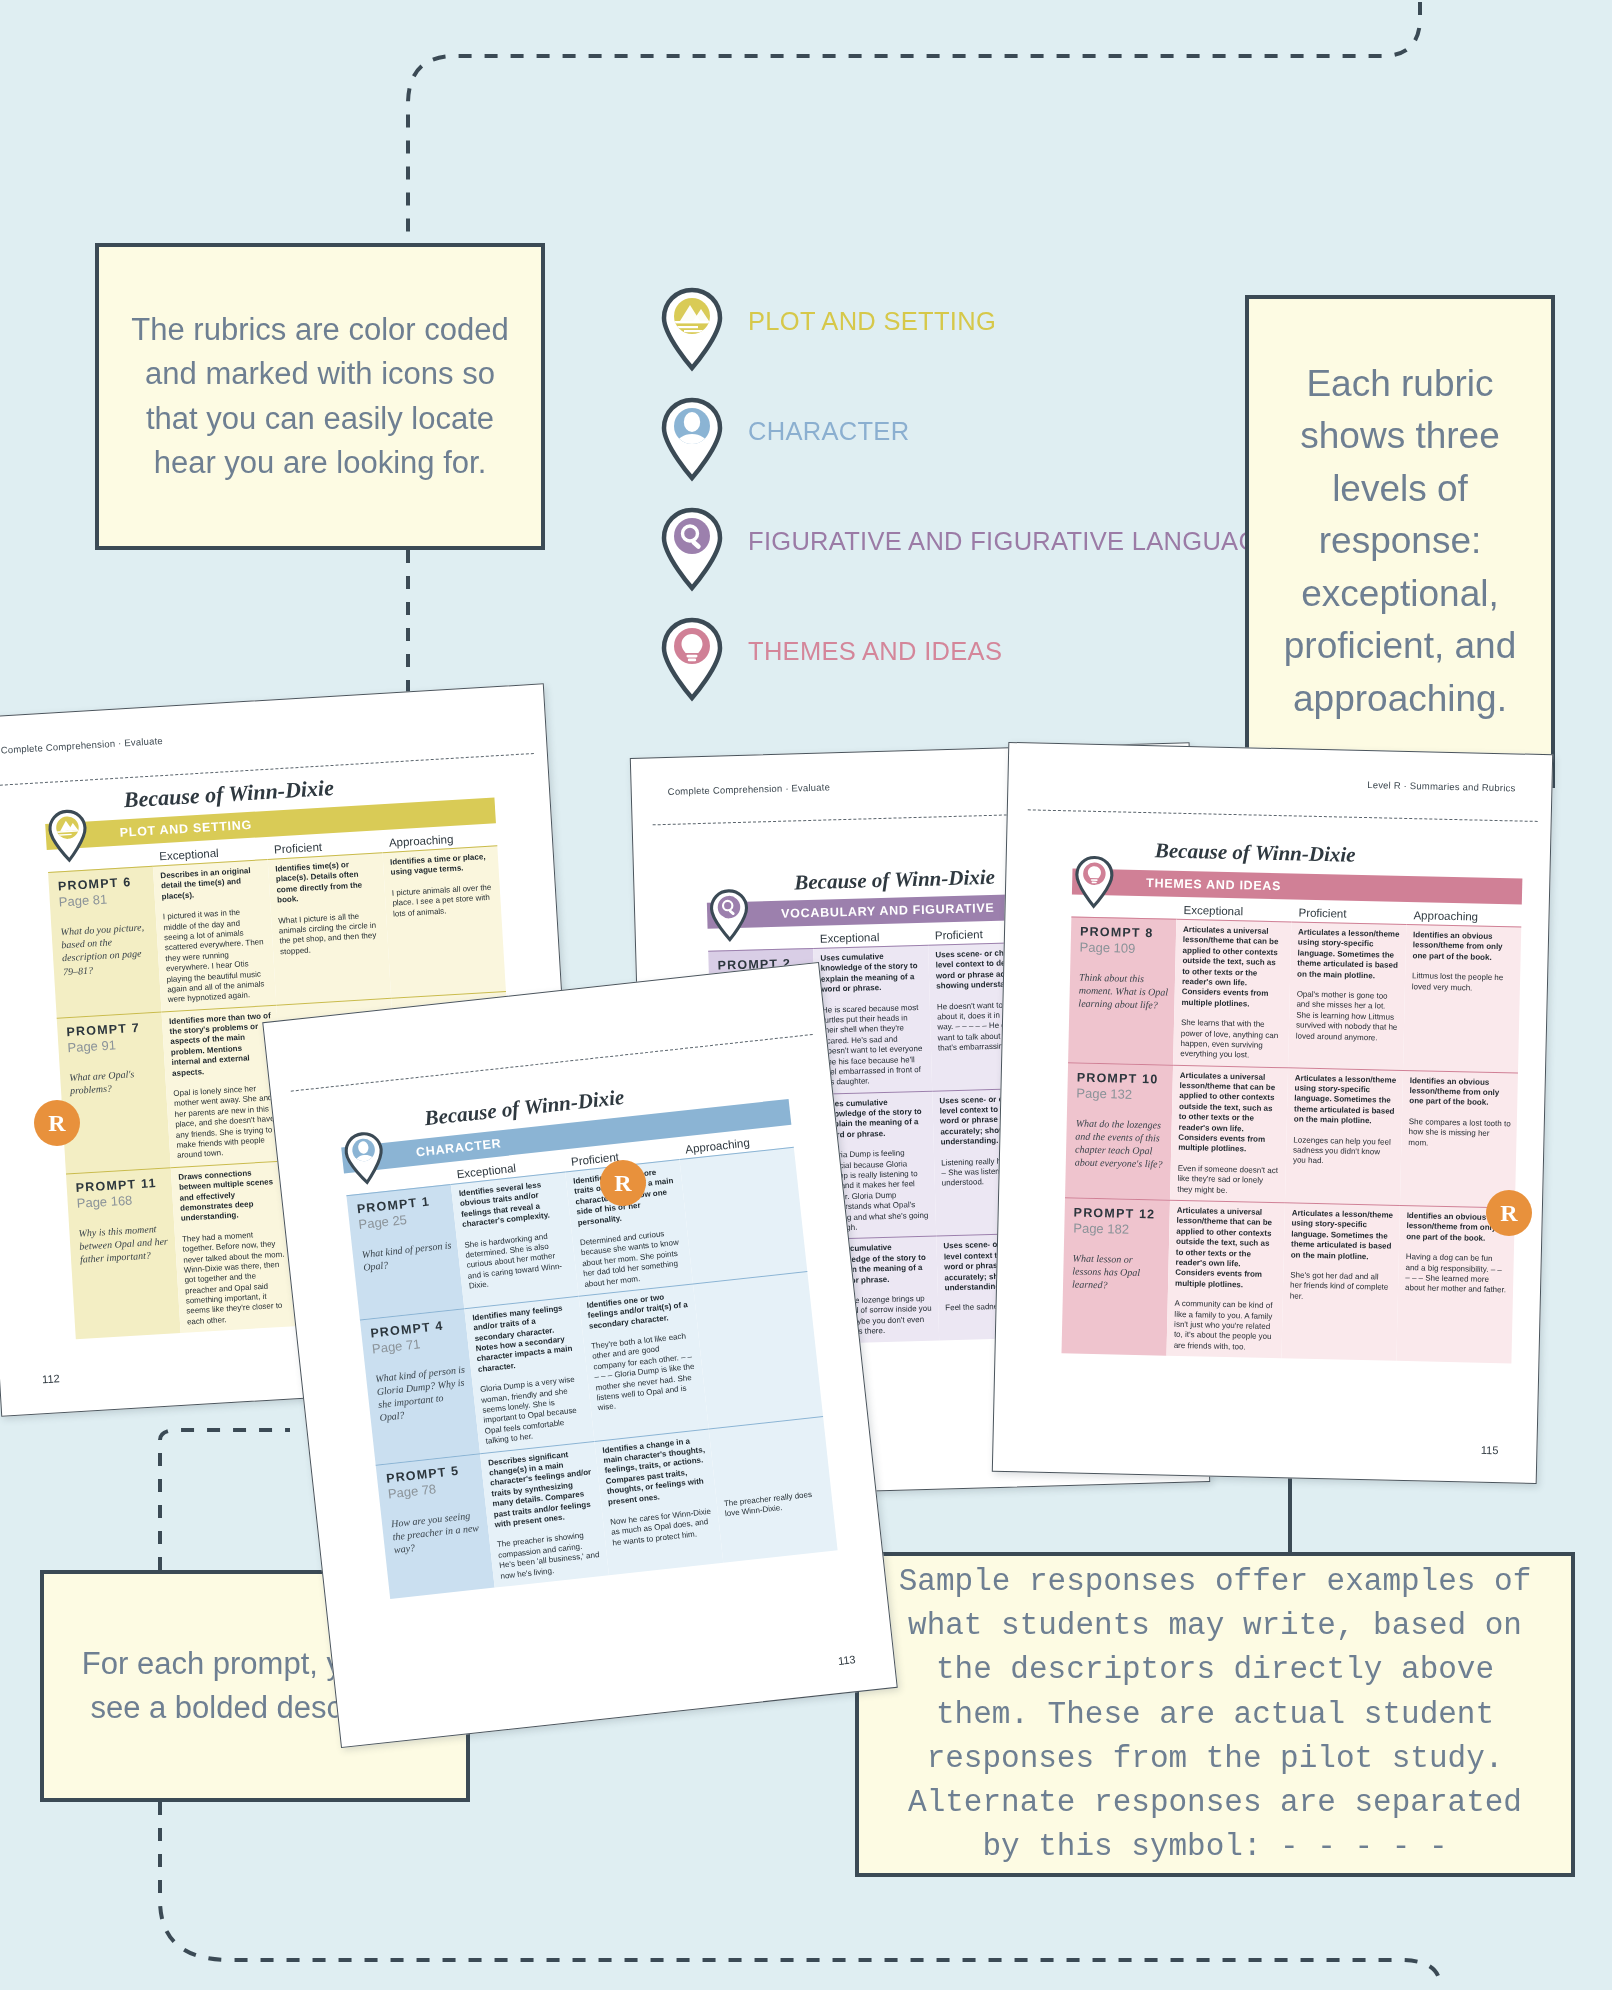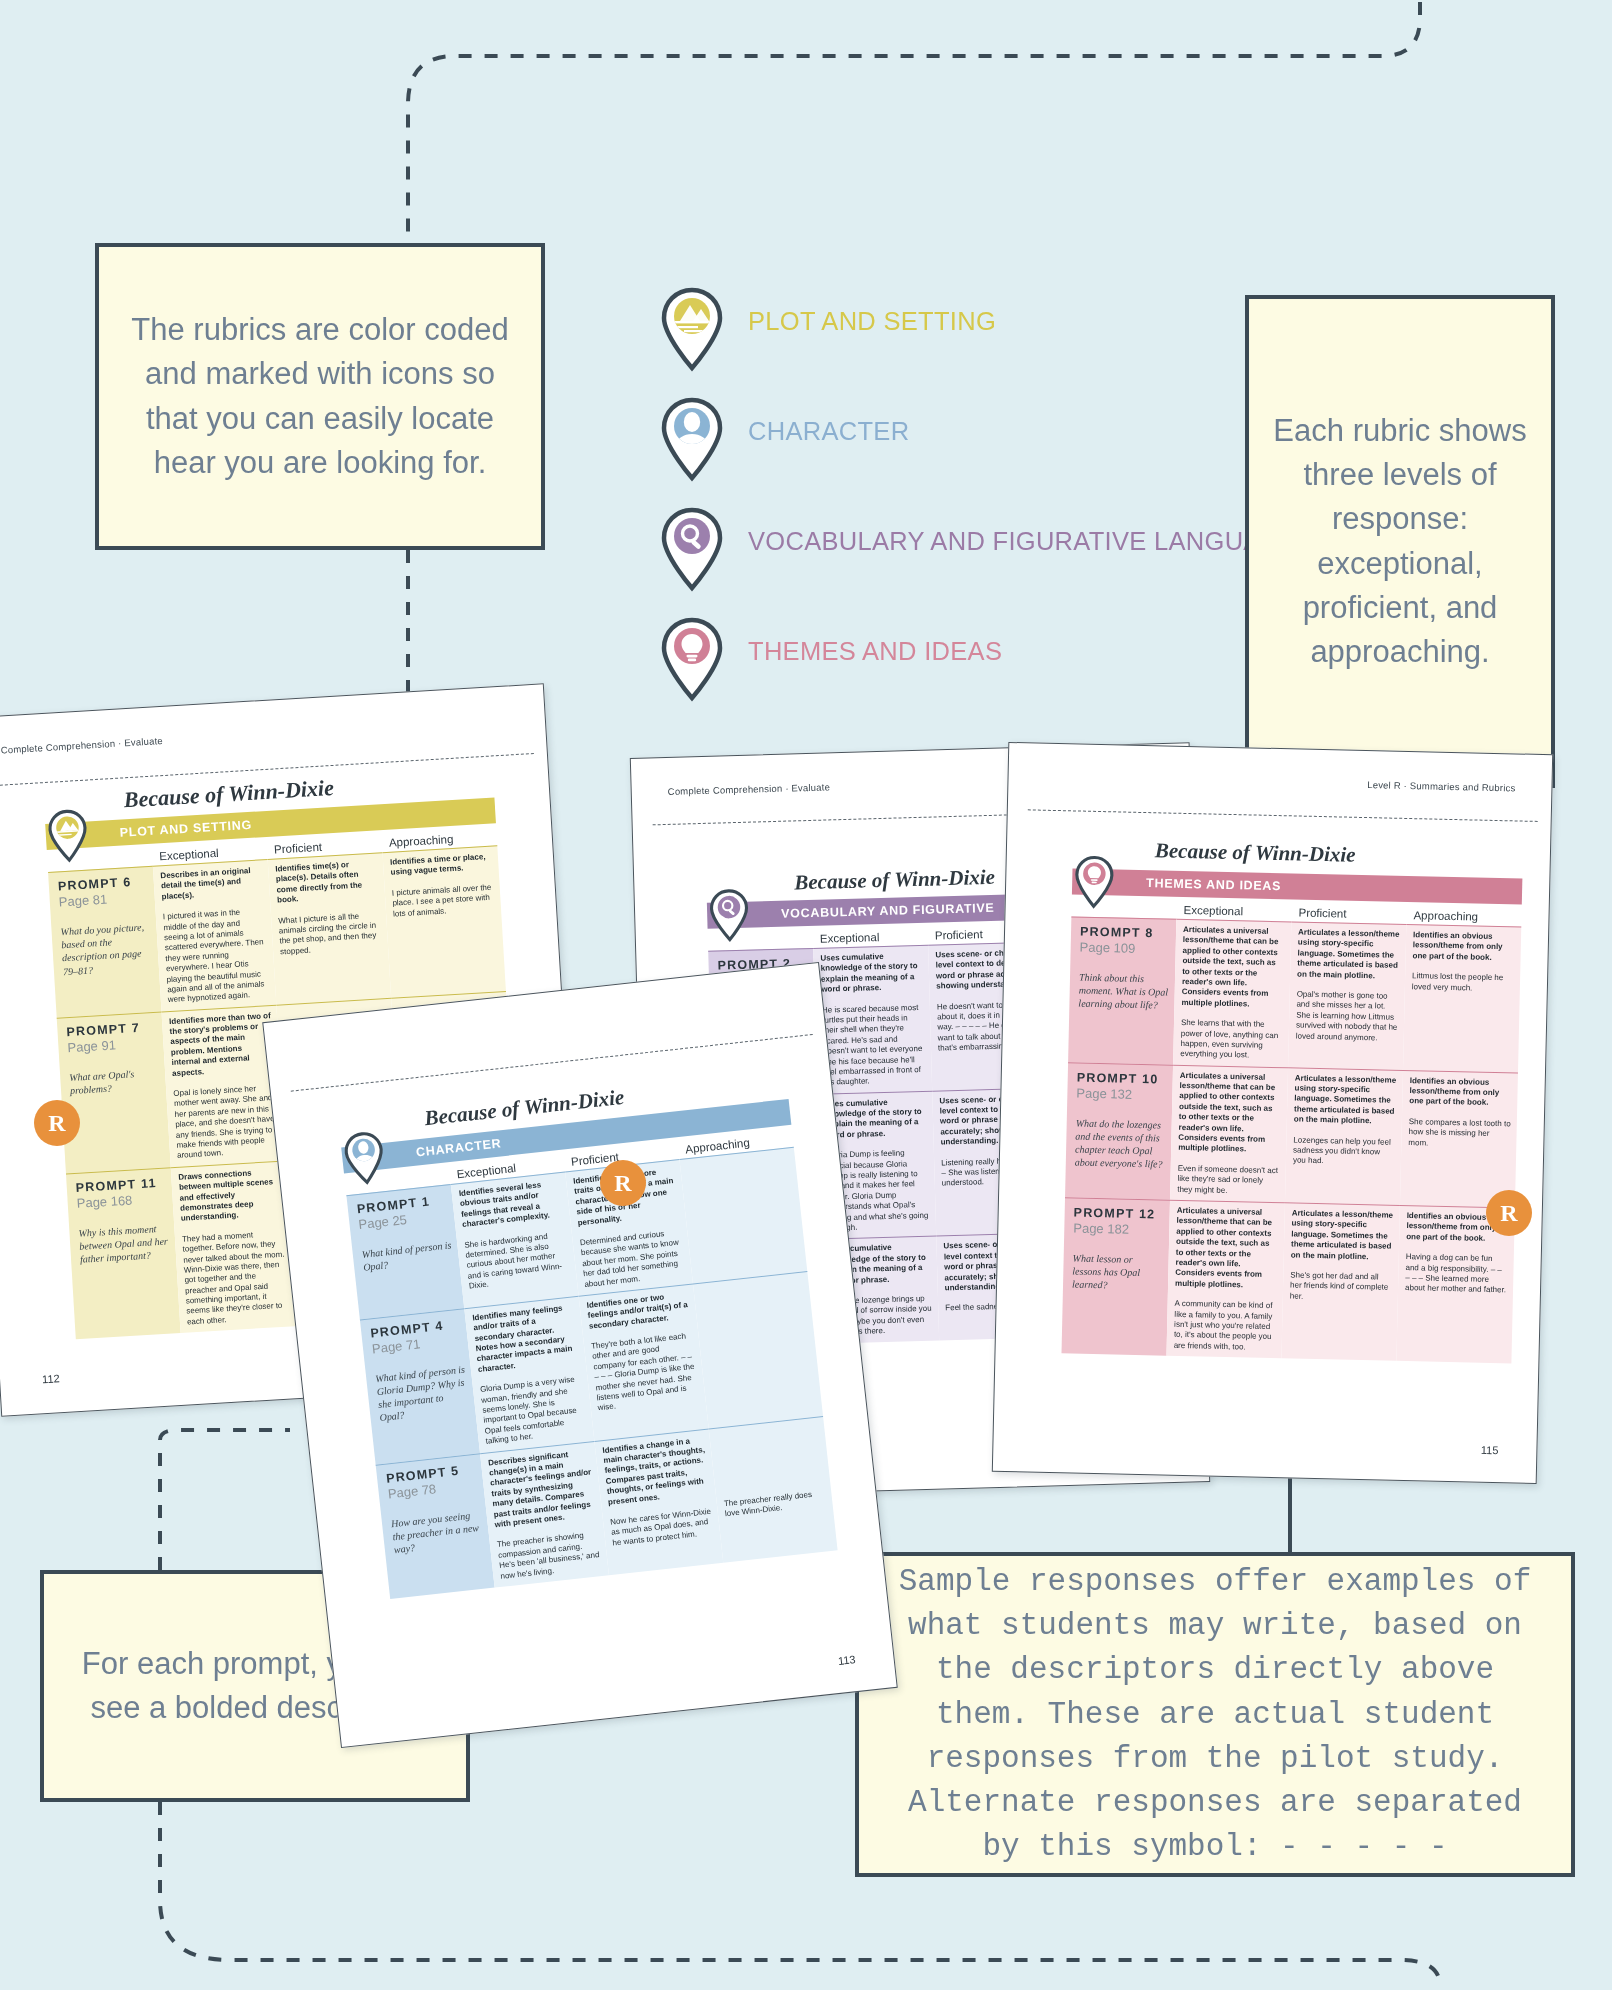--- a/index.html
+++ b/index.html
@@ -36,21 +36,21 @@
 
   
   .callout {
     position:absolute; background:#fdfbe3; border:4px solid #3b4a55;
     color:#6e7f92; text-align:center;
     display:flex; align-items:center; justify-content:center;
     padding:18px 22px; line-height:1.42;
   }
   .callout span { display:block; }
   #callout-colorcoded { left:95px;  top:243px;  width:450px; height:307px; font-size:31px; }
-  #callout-threelevels{ left:1245px;top:295px;  width:310px; height:493px; font-size:31px; }
+  #callout-threelevels{ left:1245px;top:295px;  width:310px; height:493px; font-size:37px; }
   #callout-bolded     { left:40px;  top:1570px; width:430px; height:232px; font-size:31px; }
   #callout-sample     { left:855px; top:1552px; width:720px; height:325px; font-size:31px;font-family:Liberation Mono, monospace; }
 
   
   .sheet {
     position:absolute; background:#ffffff; border:1.5px solid #4a545c;
     box-shadow:2px 3px 7px rgba(40,60,70,.17);
     overflow:hidden;
   }
   .sheet-hdr {
@@ -173,21 +173,21 @@
         <svg viewBox="0 0 64 88">
           <path d="M32 5 C16 5 4 17.5 4 33 C4 51 32 83 32 83 C32 83 60 51 60 33 C60 17.5 48 5 32 5 Z" fill="#ffffff" stroke="#3b4a55" stroke-width="4.5"></path>
           <circle cx="32" cy="31" r="18" fill="#9c80ad"></circle>
           <g stroke="#ffffff" fill="none" stroke-width="3.4">
             <circle cx="30" cy="28.5" r="7.5"></circle>
           </g>
           <rect x="33.5" y="34" width="11" height="4.6" rx="2.3" fill="#ffffff" transform="rotate(42 33.5 34)"></rect>
         </svg>
       </div>
       <div class="legend-label lg-vocab">
-        <span>VOCABULARY AND</span>
+        <span>FIGURATIVE AND</span>
         <span>FIGURATIVE LANGUAGE</span>
       </div>
     </div>
 
     <div class="legend-row">
       <div class="pin">
         <svg viewBox="0 0 64 88">
           <path d="M32 5 C16 5 4 17.5 4 33 C4 51 32 83 32 83 C32 83 60 51 60 33 C60 17.5 48 5 32 5 Z" fill="#ffffff" stroke="#3b4a55" stroke-width="4.5"></path>
           <circle cx="32" cy="31" r="18" fill="#d08096"></circle>
           <g fill="#ffffff">

